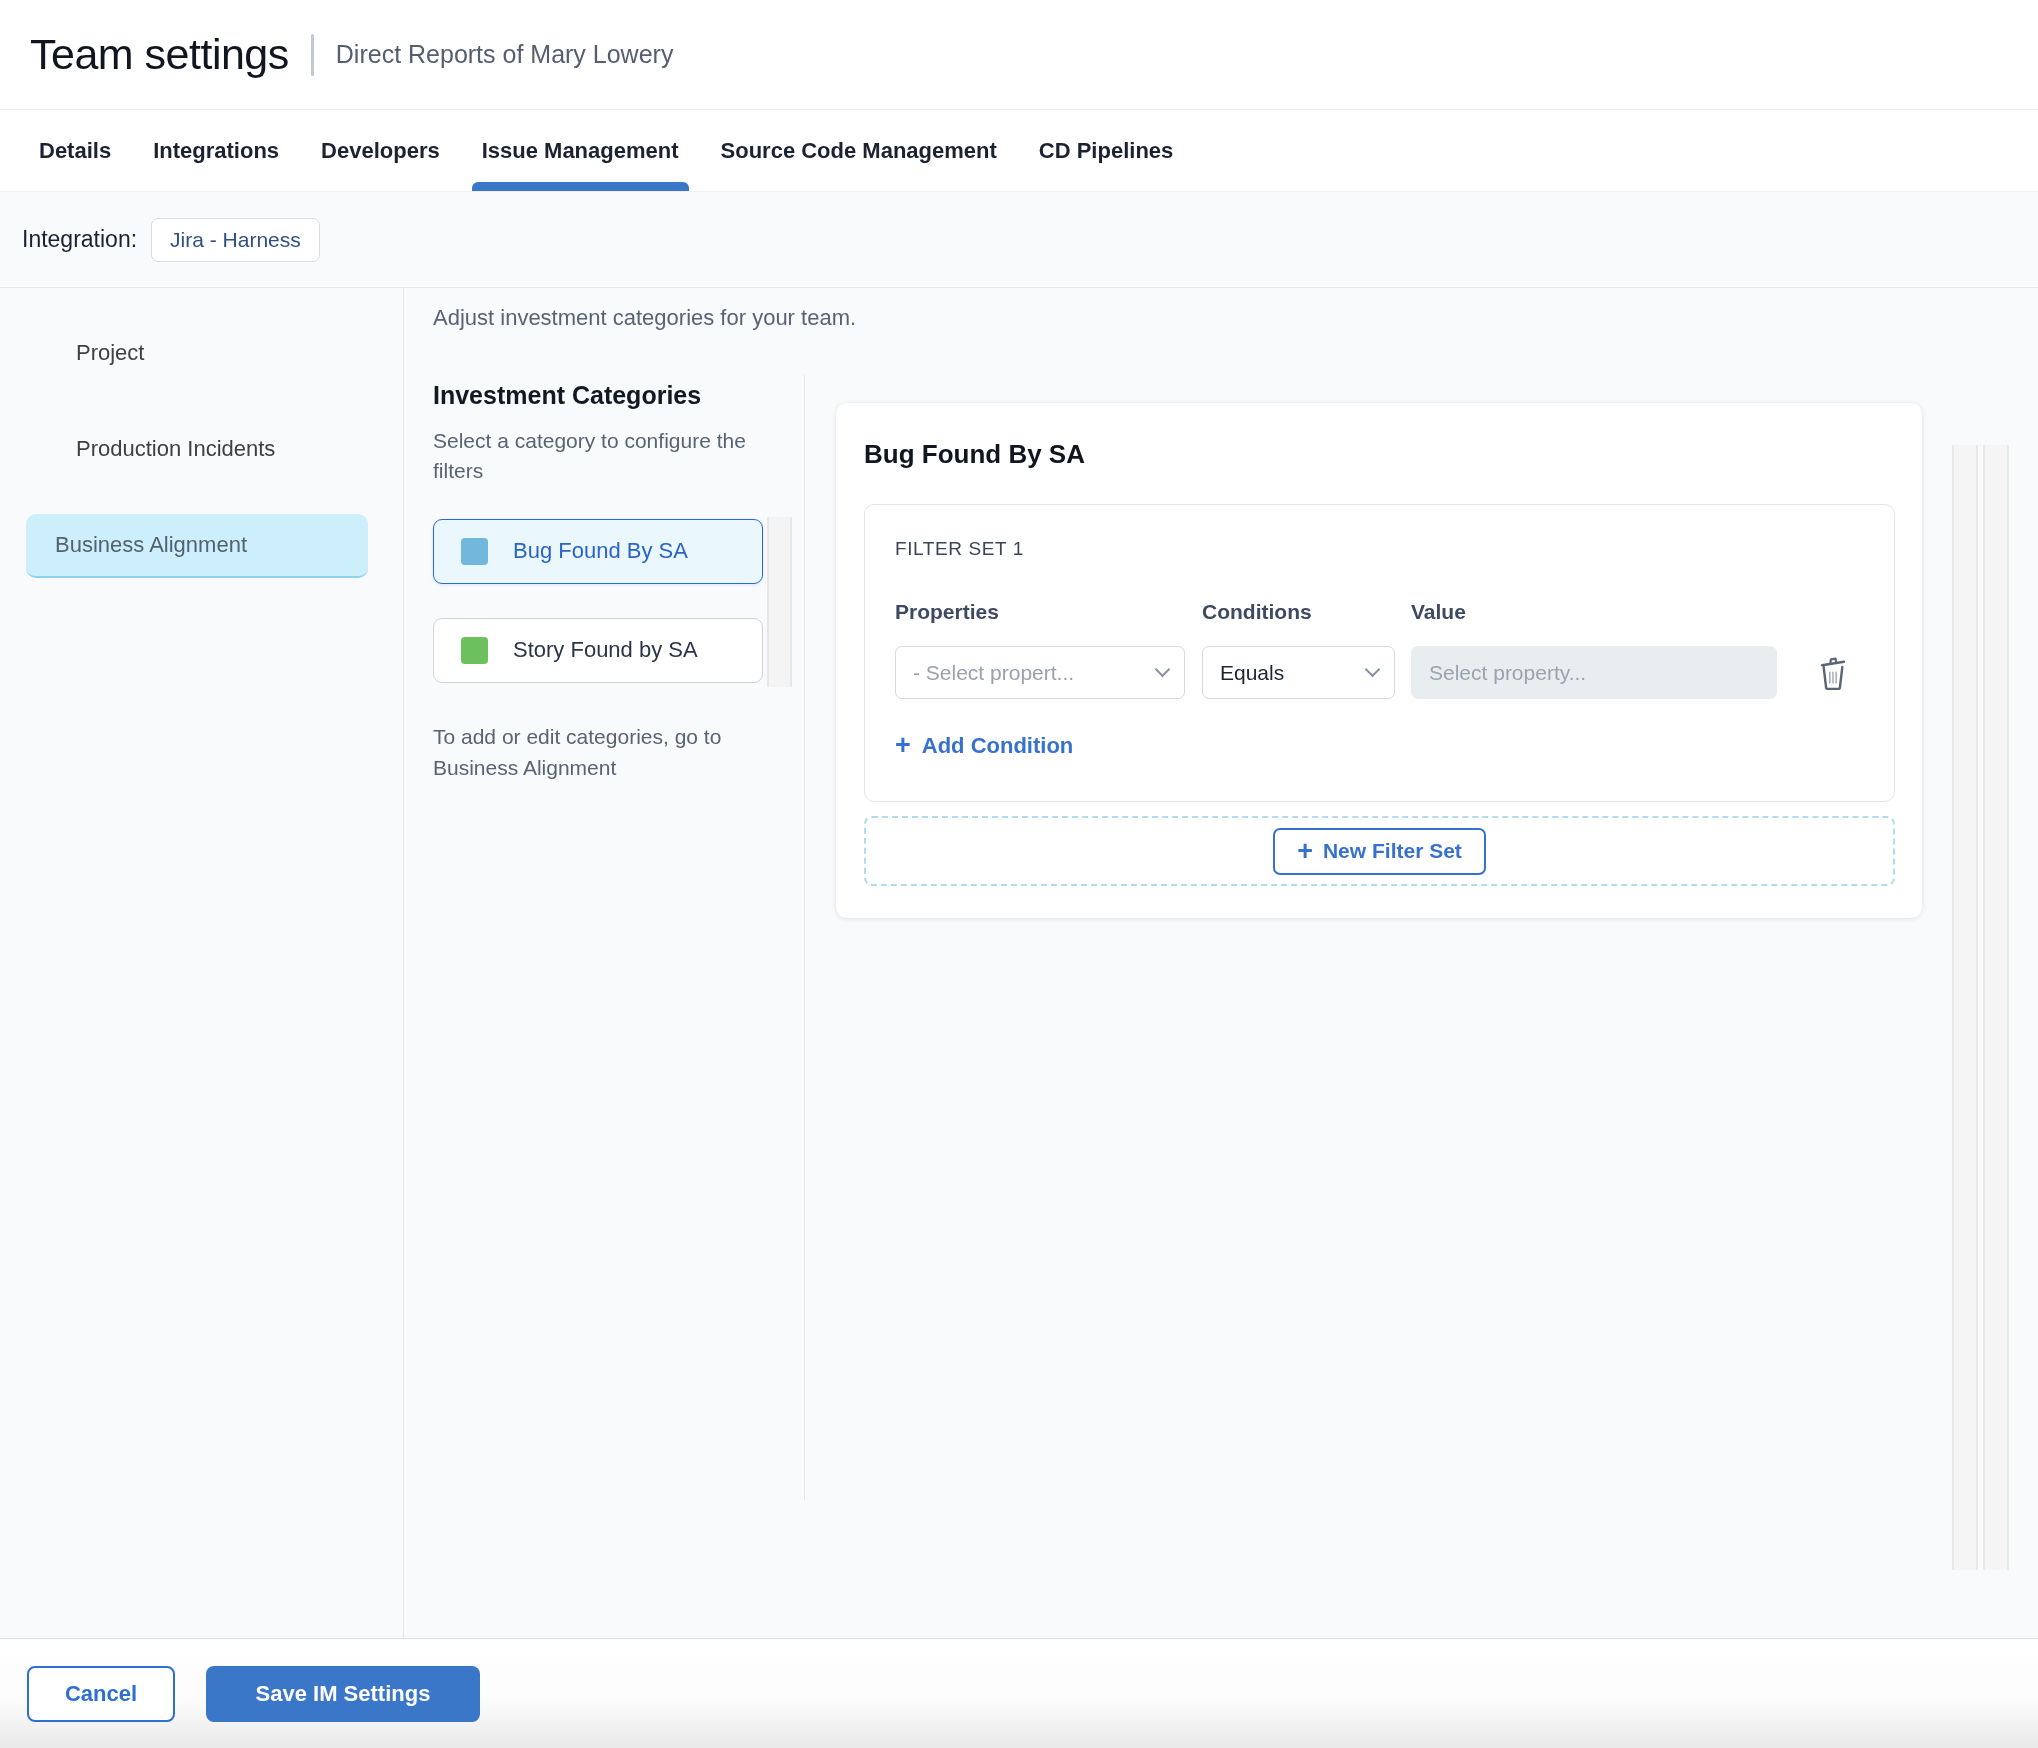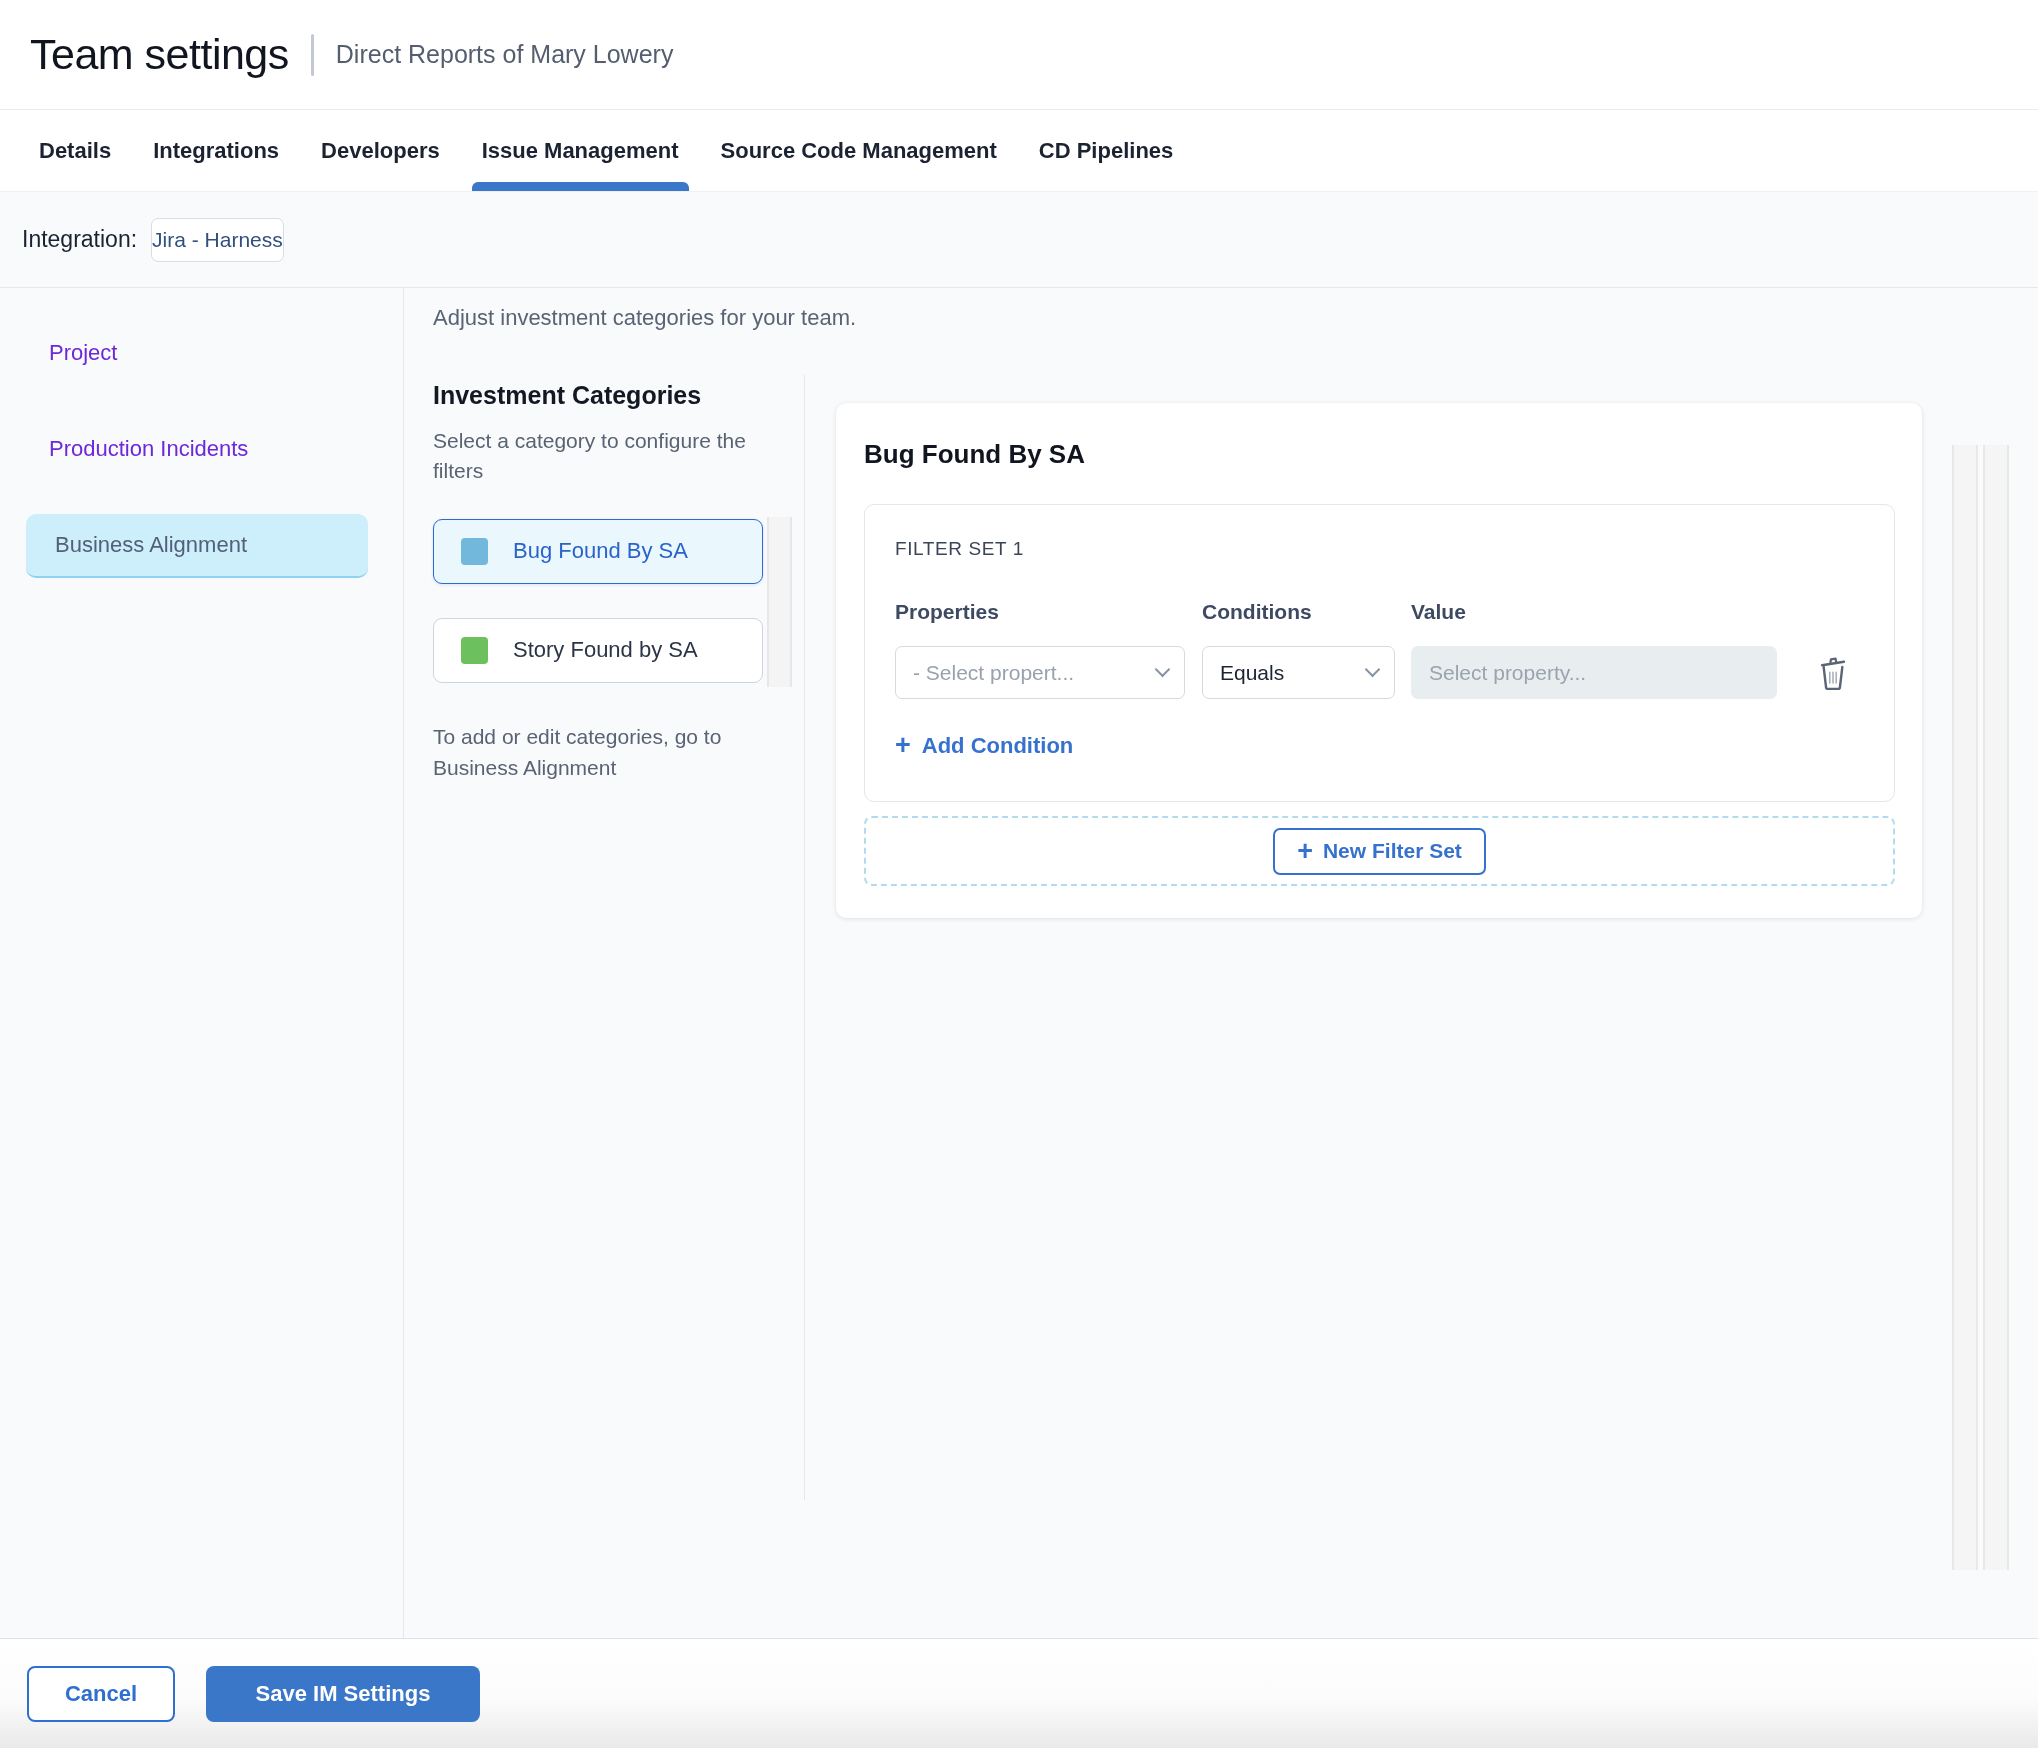--- a/index.html
+++ b/index.html
@@ -33,28 +33,28 @@
     background:#3b77c9; border-radius:6px 6px 0 0;
   }
 
   
   .integration-row{
     height:96px; background:#f8fafc; border-bottom:1px solid #e4e7eb;
     display:flex; align-items:center; padding-left:22px;
   }
   .integration-label{ font-size:23px; color:#1b2231; }
   .integration-chip{
-    margin-left:14px; padding:9px 0; background:#fff; border:1px solid #d8dce3;
+    margin-left:14px; padding:9px 18px; background:#fff; border:1px solid #d8dce3;
     border-radius:7px; font-size:21px; color:#31507f; cursor:pointer;
   }
 
   
   .content{ height:1350px; background:#f8fafc; display:flex; }
   .sidebar{ width:404px; flex-shrink:0; border-right:1px solid #e4e7eb; padding-top:36px; }
-  .side-item{ font-size:22px; color:#6d28d9; padding:16px 0 16px 49px; cursor:pointer; }
+  .side-item{ font-size:22px; color:#404040; padding:16px 0 16px 76px; cursor:pointer; }
   .side-item:nth-child(2){ margin-top:38px; }
   .side-item.active{
     margin:36px 35px 0 26px; padding:18px 0 18px 29px;
     background:#cdeefb; border-radius:10px; border-bottom:2px solid #8fd2f1; color:#52607a;
   }
 
   .main{ flex:1; padding-left:29px; }
   .main-title{ margin:34px 0 0; font-size:31px; font-weight:700; color:#131823; }
   .main-subtitle{ margin:17px 0 0; font-size:22px; color:#596374; }
   .columns{ display:flex; margin-top:44px; height:1125px; }

